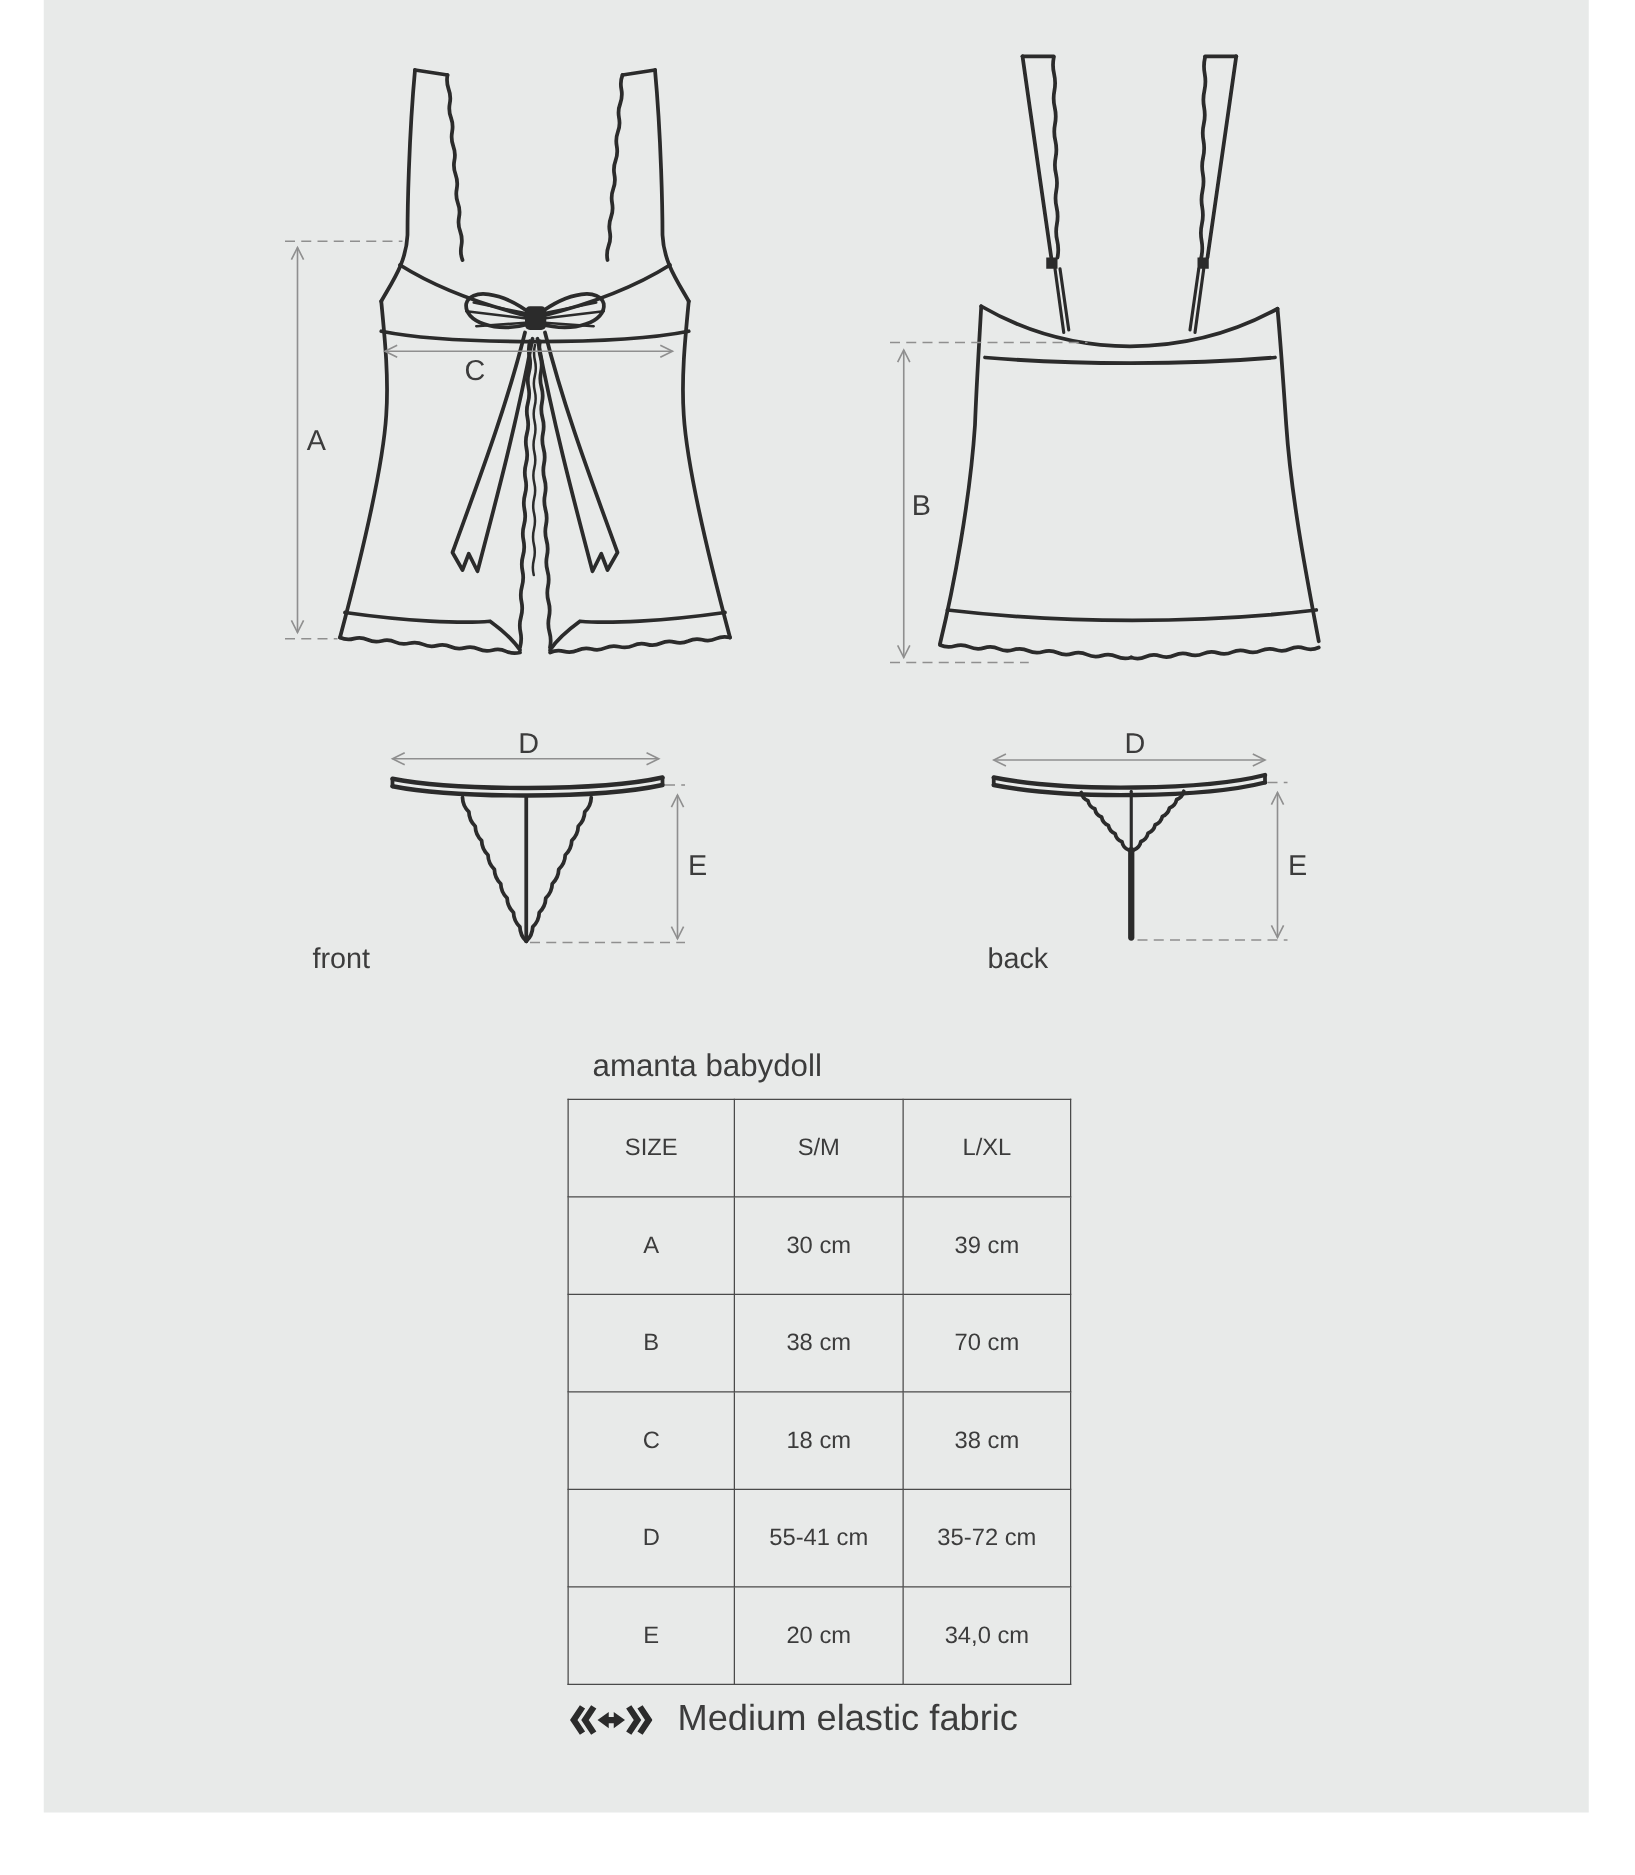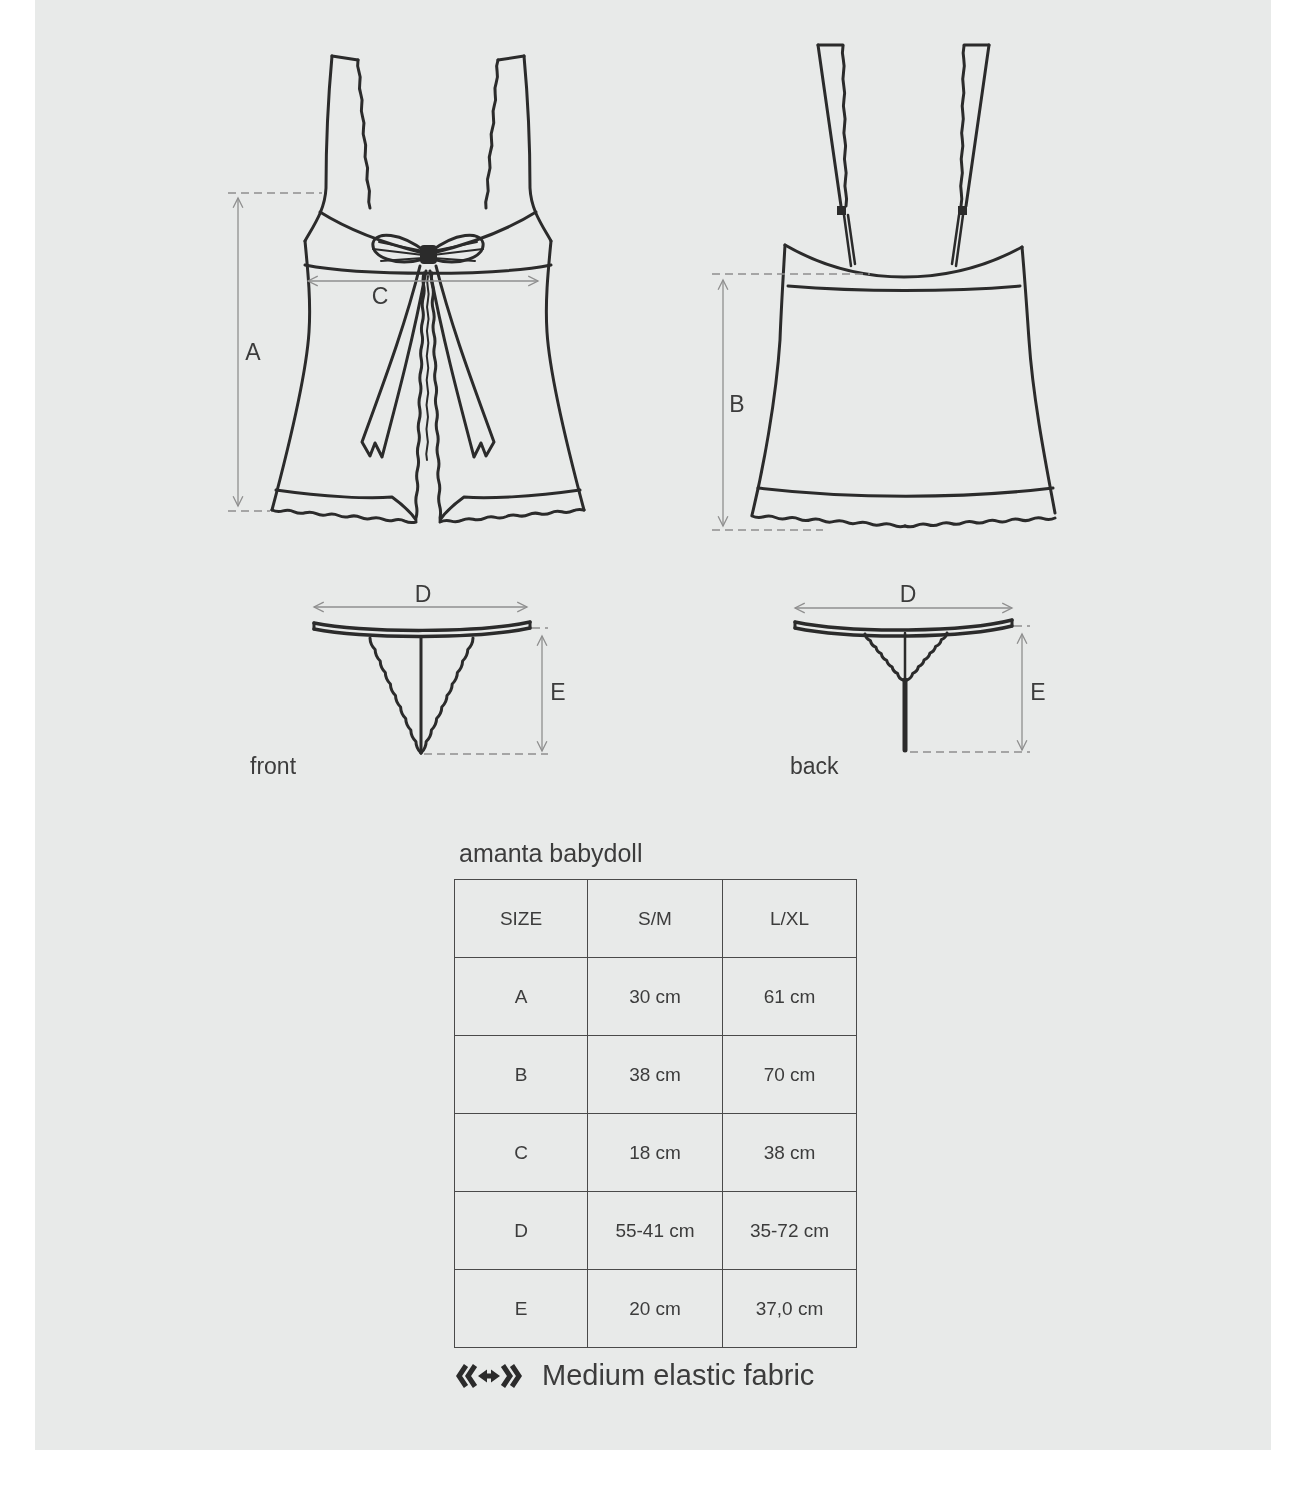--- a/index.html
+++ b/index.html
@@ -11,21 +11,21 @@
   #fig-back{left:700px;top:40px;}
   #fig-pfront{left:240px;top:570px;}
   #fig-pback{left:740px;top:570px;}
   .outline path{stroke:#2b2b2b;stroke-width:3;fill:none;stroke-linecap:round;stroke-linejoin:round;}
   .outline rect{fill:#2b2b2b;stroke:none;}
   .dimline{stroke:#8f8f8f;stroke-width:1.3;fill:none;}
   .dash{stroke:#8f8f8f;stroke-width:1.3;fill:none;stroke-dasharray:8 5;}
   .dimtext{font-family:"Liberation Sans",sans-serif;font-size:23px;fill:#3c3c3c;text-anchor:middle;}
   .caption{font-family:"Liberation Sans",sans-serif;font-size:23px;fill:#3c3c3c;}
   .table-block{position:absolute;left:454px;top:839px;color:#3c3c3c;}
-  .table-title{font-size:25px;margin:0 0 11px 5px;}
+  .table-title{font-size:25px;margin:0 0 11px 20px;}
   table.size-table{border-collapse:collapse;table-layout:fixed;}
   table.size-table td{border:1.5px solid #4a4a4a;text-align:center;vertical-align:middle;
         font-size:19px;height:75px;color:#3c3c3c;background:transparent;}
   .col-size{width:133px}.col-sm{width:135px}.col-lxl{width:134px}
   .fabric-note{display:flex;align-items:center;gap:20px;margin-top:11px;margin-left:2px;}
   .fabric-note span{font-size:29px;color:#3c3c3c;}
 </style>
 </head>
 <body>
 
@@ -164,41 +164,41 @@
         </colgroup>
       <tbody>
         <tr>
           <td>SIZE</td>
           <td>S/M</td>
           <td>L/XL</td>
         </tr>
         <tr>
           <td>A</td>
           <td>30 cm</td>
-          <td>61 cm</td>
+          <td>39 cm</td>
         </tr>
         <tr>
           <td>B</td>
           <td>38 cm</td>
           <td>70 cm</td>
         </tr>
         <tr>
           <td>C</td>
           <td>18 cm</td>
           <td>38 cm</td>
         </tr>
         <tr>
           <td>D</td>
           <td>55-41 cm</td>
           <td>35-72 cm</td>
         </tr>
         <tr>
           <td>E</td>
           <td>20 cm</td>
-          <td>37,0 cm</td>
+          <td>34,0 cm</td>
         </tr>
       </tbody>
     </table>
     <div class="fabric-note">
       <svg width="66" height="26" viewBox="0 0 66 26">
         <g fill="none" stroke="#2b2b2b" stroke-width="5" stroke-linejoin="miter">
           <path d="M10,2.5 L3,13 L10,23.5"></path>
           <path d="M19,2.5 L12,13 L19,23.5"></path>
           <path d="M47,2.5 L54,13 L47,23.5"></path>
           <path d="M56,2.5 L63,13 L56,23.5"></path>

